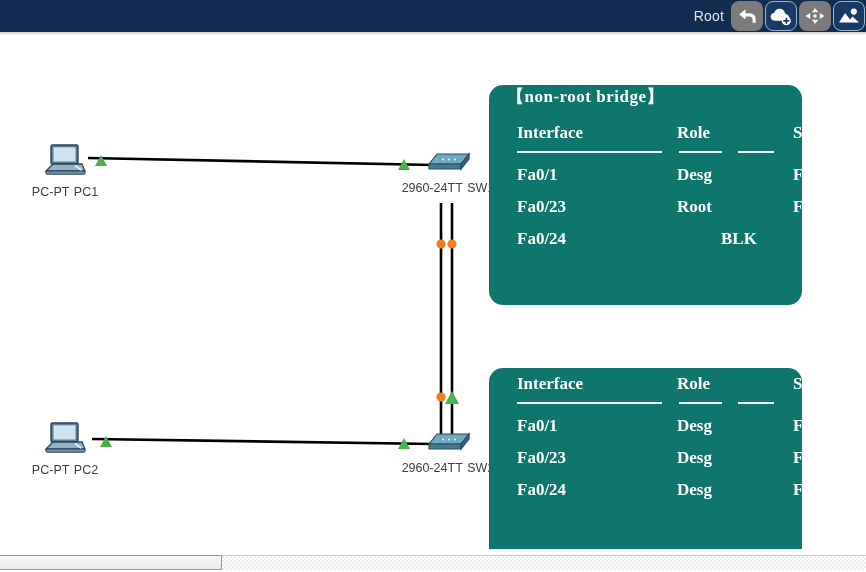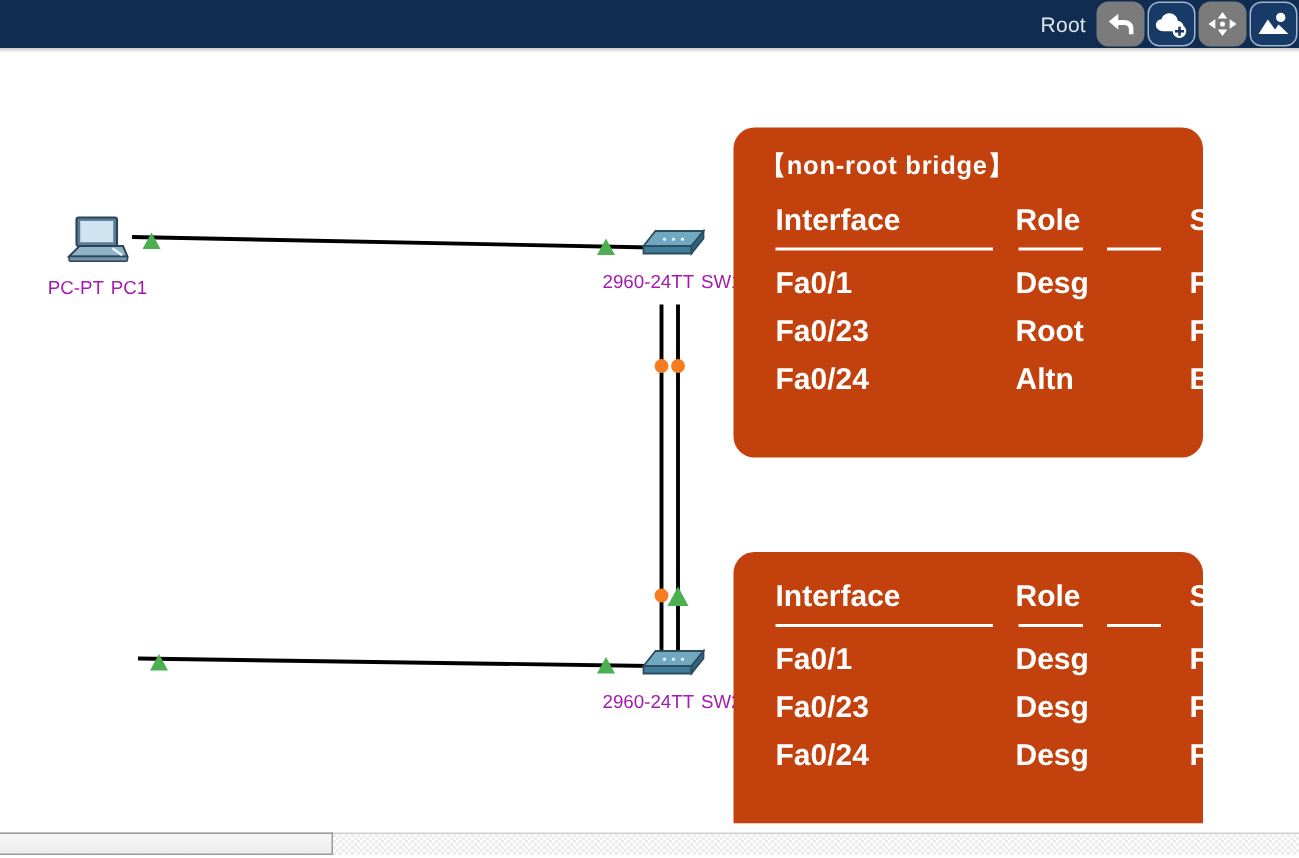--- a/index.html
+++ b/index.html
@@ -80,54 +80,54 @@
   
   .device {
     position: absolute;
     text-align: center;
     width: 120px;
   }
   .device .glyph { display: block; margin: 0 auto; }
   .device .lbl {
     font-family: "Liberation Sans", sans-serif;
     font-size: 12.5px;
-    color: #a21caf;
+    color: #404040;
     line-height: 14px;
     white-space: nowrap;
   }
 
   #pc1 { left: 5px;  top: 107px; }
   #pc2 { left: 5px;  top: 385px; }
   #sw1 { left: 388px; top: 113px; }
   #sw2 { left: 388px; top: 393px; }
 
   
   .panel {
     position: absolute;
-    background: #c2410c;
+    background: #0f766e;
     border-radius: 14px;
     color: #ffffff;
-    font-family: Liberation Sans, sans-serif;
-    padding: 14px 18px 16px 18px;
+    font-family: Liberation Serif, serif;
+    padding: 0 18px 16px 18px;
   }
   #panel-nonroot { left: 489px; top: 50px;  width: 313px; height: 220px; }
   #panel-root    { left: 489px; top: 333px; width: 313px; height: 220px; }
 
   .panel-title {
     font-size: 17px;
     font-weight: bold;
     letter-spacing: 0.5px;
     margin-bottom: 9px;
     white-space: nowrap;
   }
   .panel-table { width: 100%; }
   .row {
     display: flex;
     align-items: baseline;
-    font-size: 20px;
+    font-size: 17px;
     font-weight: bold;
     line-height: 32px;
     white-space: nowrap;
     padding-left: 10px;
   }
   .c-iface { width: 160px; flex: 0 0 160px; }
   .c-role  { width: 72px;  flex: 0 0 72px; }
   .c-sts   { width: 55px;  flex: 0 0 55px; margin-left: 44px; }
 
   .rule { display: flex; padding-left: 10px; margin: 2px 0 6px 0; }
@@ -252,20 +252,33 @@
           <rect x="11.5" y="5.3" width="22" height="14.2" fill="#cfe4f0"></rect>
           <path d="M4 29 L11 22 L40 22 L43 29 Z" fill="#8fb3c7" stroke="#2f4356" stroke-width="1.3"></path>
           <rect x="4" y="29" width="39" height="3.2" rx="1" fill="#6e93ab" stroke="#2f4356" stroke-width="1"></rect>
           <path d="M33 23.5 L39.5 28.2" stroke="#e8f4fb" stroke-width="1.6"></path>
         </svg>
       </span>
       <span class="lbl">PC-PT</span>
       <span class="lbl">PC1</span>
     </div>
 
+    <div class="device" id="pc2">
+      <span class="glyph">
+        <svg width="46" height="36" viewBox="0 0 46 36">
+          <rect x="9" y="3" width="27" height="19" rx="1.5" fill="#5b7e96" stroke="#2f4356" stroke-width="1.4"></rect>
+          <rect x="11.5" y="5.3" width="22" height="14.2" fill="#cfe4f0"></rect>
+          <path d="M4 29 L11 22 L40 22 L43 29 Z" fill="#8fb3c7" stroke="#2f4356" stroke-width="1.3"></path>
+          <rect x="4" y="29" width="39" height="3.2" rx="1" fill="#6e93ab" stroke="#2f4356" stroke-width="1"></rect>
+          <path d="M33 23.5 L39.5 28.2" stroke="#e8f4fb" stroke-width="1.6"></path>
+        </svg>
+      </span>
+      <span class="lbl">PC-PT</span>
+      <span class="lbl">PC2</span>
+    </div>
 
     <div class="device" id="sw1">
       <span class="glyph">
         <svg width="50" height="26" viewBox="0 0 50 26">
           <path d="M6 16 L14 6 L46 6 L38 16 Z" fill="#6fa8bf" stroke="#2d4d5e" stroke-width="1.2"></path>
           <path d="M6 16 L38 16 L38 21 L6 21 Z" fill="#3f7c97" stroke="#2d4d5e" stroke-width="1.2"></path>
           <path d="M38 16 L46 6 L46 11 L38 21 Z" fill="#2f6580" stroke="#2d4d5e" stroke-width="1.2"></path>
           <circle cx="20" cy="11.5" r="1.1" fill="#d9f0f8"></circle>
           <circle cx="26" cy="11.5" r="1.1" fill="#d9f0f8"></circle>
           <circle cx="32" cy="11.5" r="1.1" fill="#d9f0f8"></circle>
@@ -308,21 +321,20 @@
           <span class="c-role">Desg</span>
           <span class="c-sts">FWD</span>
         </div>
         <div class="row">
           <span class="c-iface">Fa0/23</span>
           <span class="c-role">Root</span>
           <span class="c-sts">FWD</span>
         </div>
         <div class="row">
           <span class="c-iface">Fa0/24</span>
-          <span class="c-role">Altn</span>
           <span class="c-sts">BLK</span>
         </div>
       </div>
     </div>
 
     <div class="panel" id="panel-root">
       <div class="panel-table">
         <div class="row">
           <span class="c-iface">Interface</span>
           <span class="c-role">Role</span>

